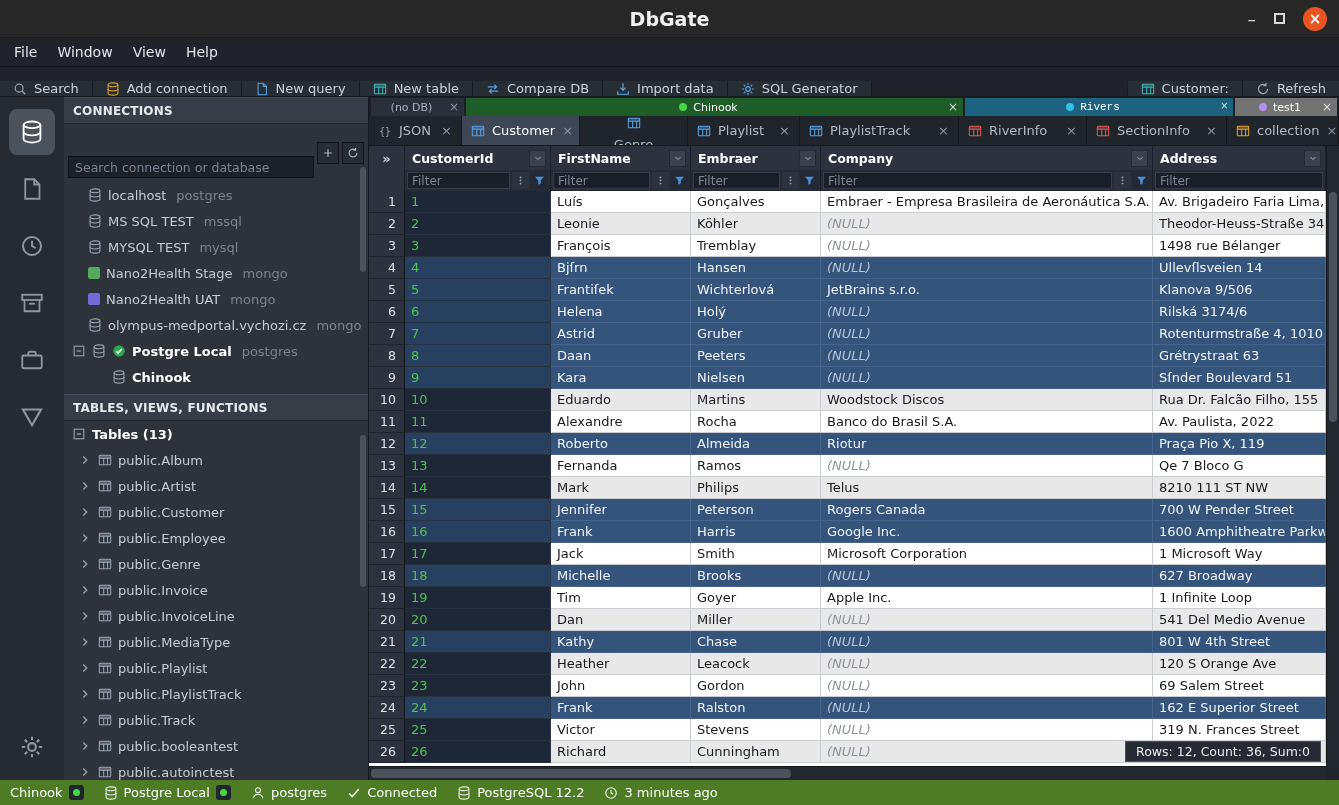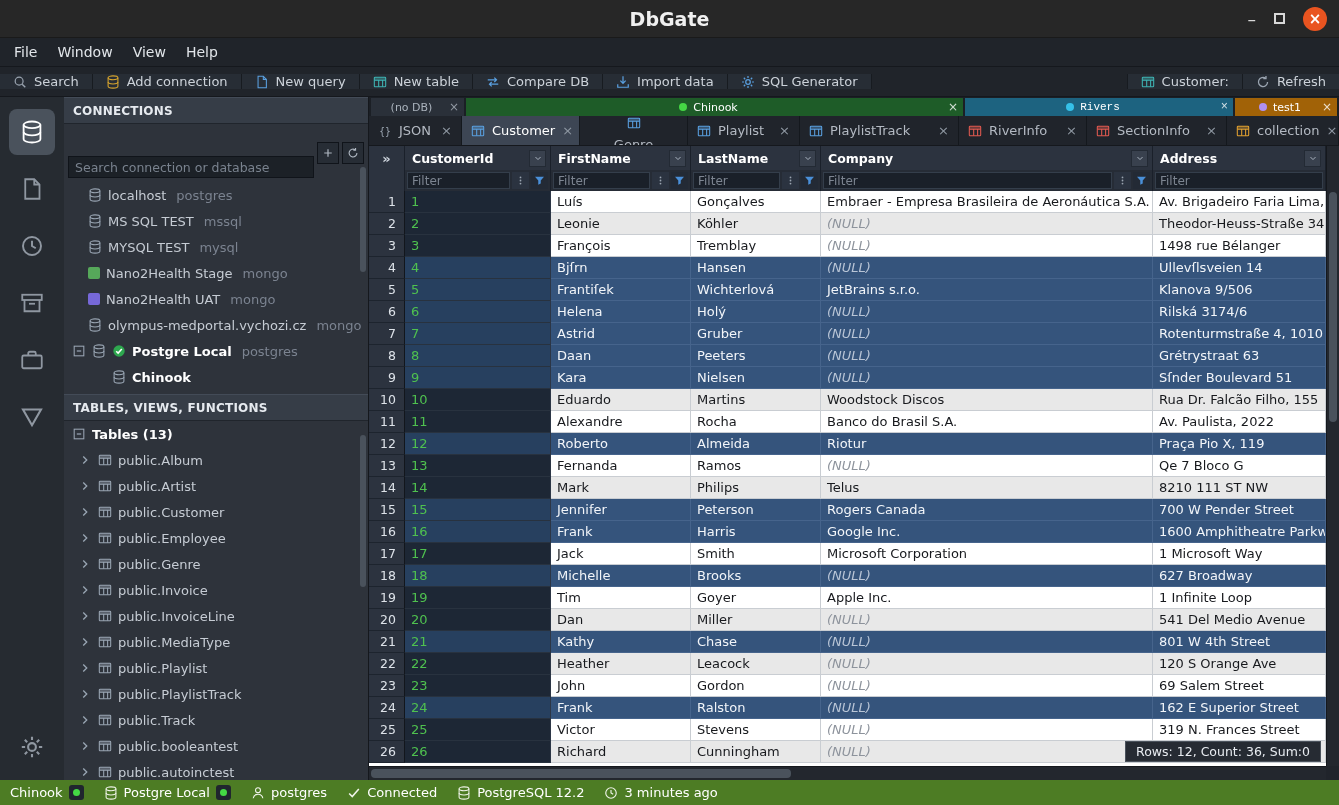--- a/index.html
+++ b/index.html
@@ -12,21 +12,21 @@
 
 .titlebar{height:38px;background:#272727;position:relative;display:flex;align-items:center;flex:none;border-bottom:1px solid #1a1a1a;}
 .title{position:absolute;left:0;right:0;text-align:center;font-weight:bold;font-size:19px;color:#f0f0f0;}
 .win-controls{margin-left:auto;display:flex;align-items:center;gap:18px;padding-right:12px;z-index:2;}
 .win-min{color:#d8d8d8;font-size:17px;line-height:10px;}
 .win-max{width:11px;height:11px;border:2px solid #d8d8d8;}
 .win-close{width:24px;height:24px;border-radius:50%;background:#e95420;color:#fff;display:flex;align-items:center;justify-content:center;font-size:15px;font-weight:bold;}
 
 .menubar{height:28px;background:#20242a;display:flex;align-items:flex-start;flex:none;padding:0 4px;}
 .menu-item{padding:0 10px;font-size:14px;color:#e2e6ea;height:100%;display:flex;align-items:center;}
-.toolbar{height:31px;background:#20242a;display:flex;align-items:center;flex:none;border-top:1px solid #15181d;border-bottom:1px solid #15181d;}
+.toolbar{height:31px;background:#20242a;display:flex;align-items:flex-end;flex:none;border-top:1px solid #15181d;border-bottom:1px solid #15181d;}
 .tb-left,.tb-right{display:flex;align-items:stretch;}
 .tb-right{margin-left:auto;}
 .tb-btn{display:flex;align-items:center;gap:7px;padding:0 13px;font-size:13px;color:#ccd2d9;background:#272d35;border-right:1px solid #171b20;white-space:nowrap;}
 .tb-right .tb-btn{border-left:1px solid #171b20;border-right:none;}
 
 .main{flex:1;display:flex;min-height:0;}
 .rail{width:64px;background:#262b31;display:flex;flex-direction:column;align-items:center;padding:12px 0 10px;gap:11px;flex:none;}
 .rail-item{width:46px;height:46px;display:flex;align-items:center;justify-content:center;color:#8f97a1;border-radius:8px;}
 .rail-item svg{width:24px;height:24px;}
 .rail-item.active{background:#4a525c;color:#fff;}
@@ -47,21 +47,21 @@
 .badge-sq{width:12px;height:12px;border-radius:2px;flex:none;}
 .group-row{height:26px;display:flex;align-items:center;gap:6px;padding-left:8px;color:#fff;font-weight:bold;flex:none;}
 .group-row .ic{color:#9aa6b4;}
 .vthumb{position:absolute;width:6px;border-radius:3px;background:#4a525c;right:2px;}
 
 .content{flex:1;display:flex;flex-direction:column;min-width:0;background:#20242b;}
 .dbtabs{height:19px;background:#1b1f25;display:flex;align-items:stretch;gap:2px;padding:1px 2px 0;flex:none;}
 .dbtab{display:flex;align-items:center;justify-content:center;gap:6px;padding:0 18px 0 6px;font-size:11px;color:#aab2bc;background:#2a3039;position:relative;overflow:hidden;white-space:nowrap;flex:none;}
 .dbtab.green{background:#1e5c28;color:#fff;}
 .dbtab.blue{background:#1d6380;color:#fff;font-family:Liberation Mono, monospace;}
-.dbtab.purple{background:#a16207;color:#fff;}
+.dbtab.purple{background:#737373;color:#fff;}
 .dot{width:8px;height:8px;border-radius:50%;flex:none;}
 .dbtab .x{position:absolute;right:5px;color:inherit;opacity:.8;font-size:12px;}
 .filetabs{height:30px;background:#20242b;display:flex;align-items:stretch;flex:none;border-bottom:1px solid #15181d;}
 .ftab{display:flex;align-items:center;gap:7px;padding:0 9px;font-size:13px;color:#b4bac3;border-right:1px solid #14181d;overflow:hidden;white-space:nowrap;flex:none;}
 .ftab.active{background:#3d4654;color:#fff;}
 .ftab .x{margin-left:auto;color:#8f98a3;font-size:13px;}
 
 .gridwrap{flex:1;position:relative;min-height:0;}
 .gridcols{position:absolute;left:0;top:0;right:13px;bottom:14px;display:flex;flex-direction:column;overflow:hidden;background:#fff;}
 .ghead,.gfilter{display:flex;flex:none;}
@@ -729,21 +729,21 @@
                 <span class="nm">FirstName</span>
                 <div class="dd">
                   <span class="ic ">
                     <svg viewBox="0 0 16 16">
                       <path d="M4 6.5l4 4 4-4" fill="none" stroke="currentColor" stroke-width="1.6"></path>
                     </svg>
                   </span>
                 </div>
               </div>
               <div class="gh-cell col-2">
-                <span class="nm">LastName</span>
+                <span class="nm">Embraer</span>
                 <div class="dd">
                   <span class="ic ">
                     <svg viewBox="0 0 16 16">
                       <path d="M4 6.5l4 4 4-4" fill="none" stroke="currentColor" stroke-width="1.6"></path>
                     </svg>
                   </span>
                 </div>
               </div>
               <div class="gh-cell col-3">
                 <span class="nm">Company</span>

